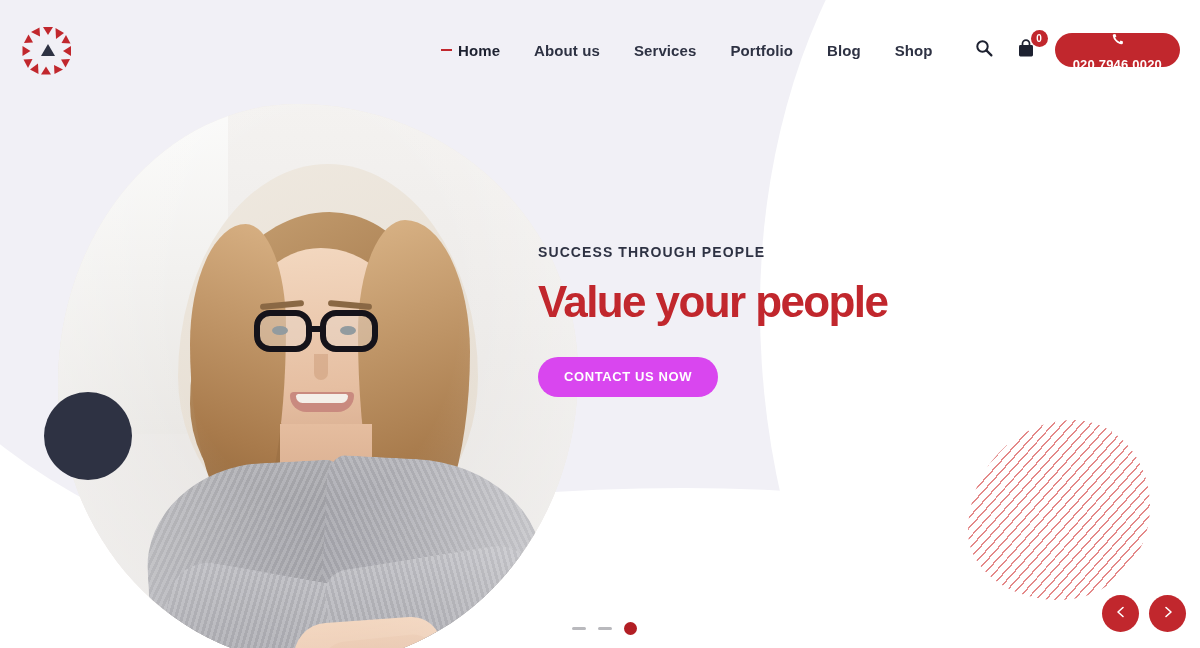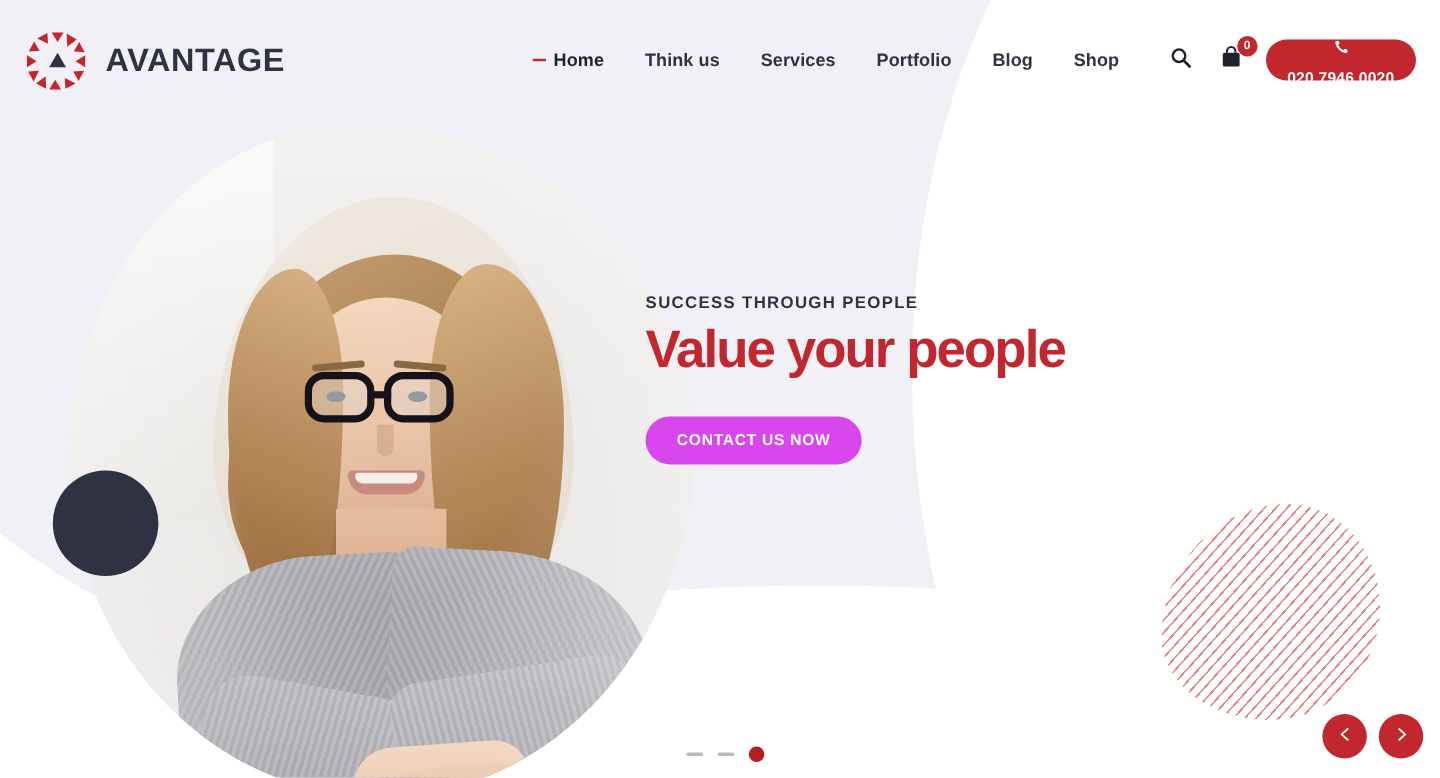--- a/index.html
+++ b/index.html
@@ -220,21 +220,21 @@
     border-radius:58% 42% 50% 50% / 62% 48% 52% 38%;
     background:repeating-linear-gradient(-48deg,
       #d95a5a 0 1.4px, rgba(255,255,255,0) 1.4px 7px);
     opacity:.72;
   }
 
   
   .hero-copy{ position:absolute; left:538px; top:244px; z-index:20; width:520px; }
   .eyebrow{
     font-size:14px; font-weight:600; letter-spacing:1.1px;
-    color:#2e3243; text-transform:uppercase; margin-bottom:12px;
+    color:#2e3243; text-transform:uppercase; margin-bottom:22px;
   }
   .h-line1{
     font-size:44px; line-height:.93; font-weight:700;
     color:#c1272d; letter-spacing:-1.6px; white-space:nowrap;
   }
   .h-line2{
     font-size:67px; line-height:.98; font-weight:700;
     color:#2e3243; letter-spacing:-1.6px; white-space:nowrap;
   }
   .cta-row{ display:flex; gap:16px; margin-top:34px; }
@@ -289,30 +289,29 @@
             <polygon points="31,50.5 21,50.5 26,42.5"></polygon>
             <polygon points="18.5,50 10,45.5 18,39.5"></polygon>
             <polygon points="8,44 3.5,35.5 12.5,35"></polygon>
             <polygon points="2.5,32 2.5,22 10.5,27"></polygon>
             <polygon points="4,19 8.5,10.5 13,18.5"></polygon>
             <polygon points="11,8 19.5,3.5 20,12.5"></polygon>
           </g>
           <polygon points="28,20 35,32 21,32" fill="#2e3243"></polygon>
         </svg>
       </span>
-      <span class="brand-name">AVANTAGE</span>
     </div>
 
     <nav class="nav">
       <div class="nav-item active">
         <span class="nav-dash"></span>
         <span>Home</span>
       </div>
       <div class="nav-item">
-        <span>Think us</span>
+        <span>About us</span>
       </div>
       <div class="nav-item">
         <span>Services</span>
       </div>
       <div class="nav-item">
         <span>Portfolio</span>
       </div>
       <div class="nav-item">
         <span>Blog</span>
       </div>

